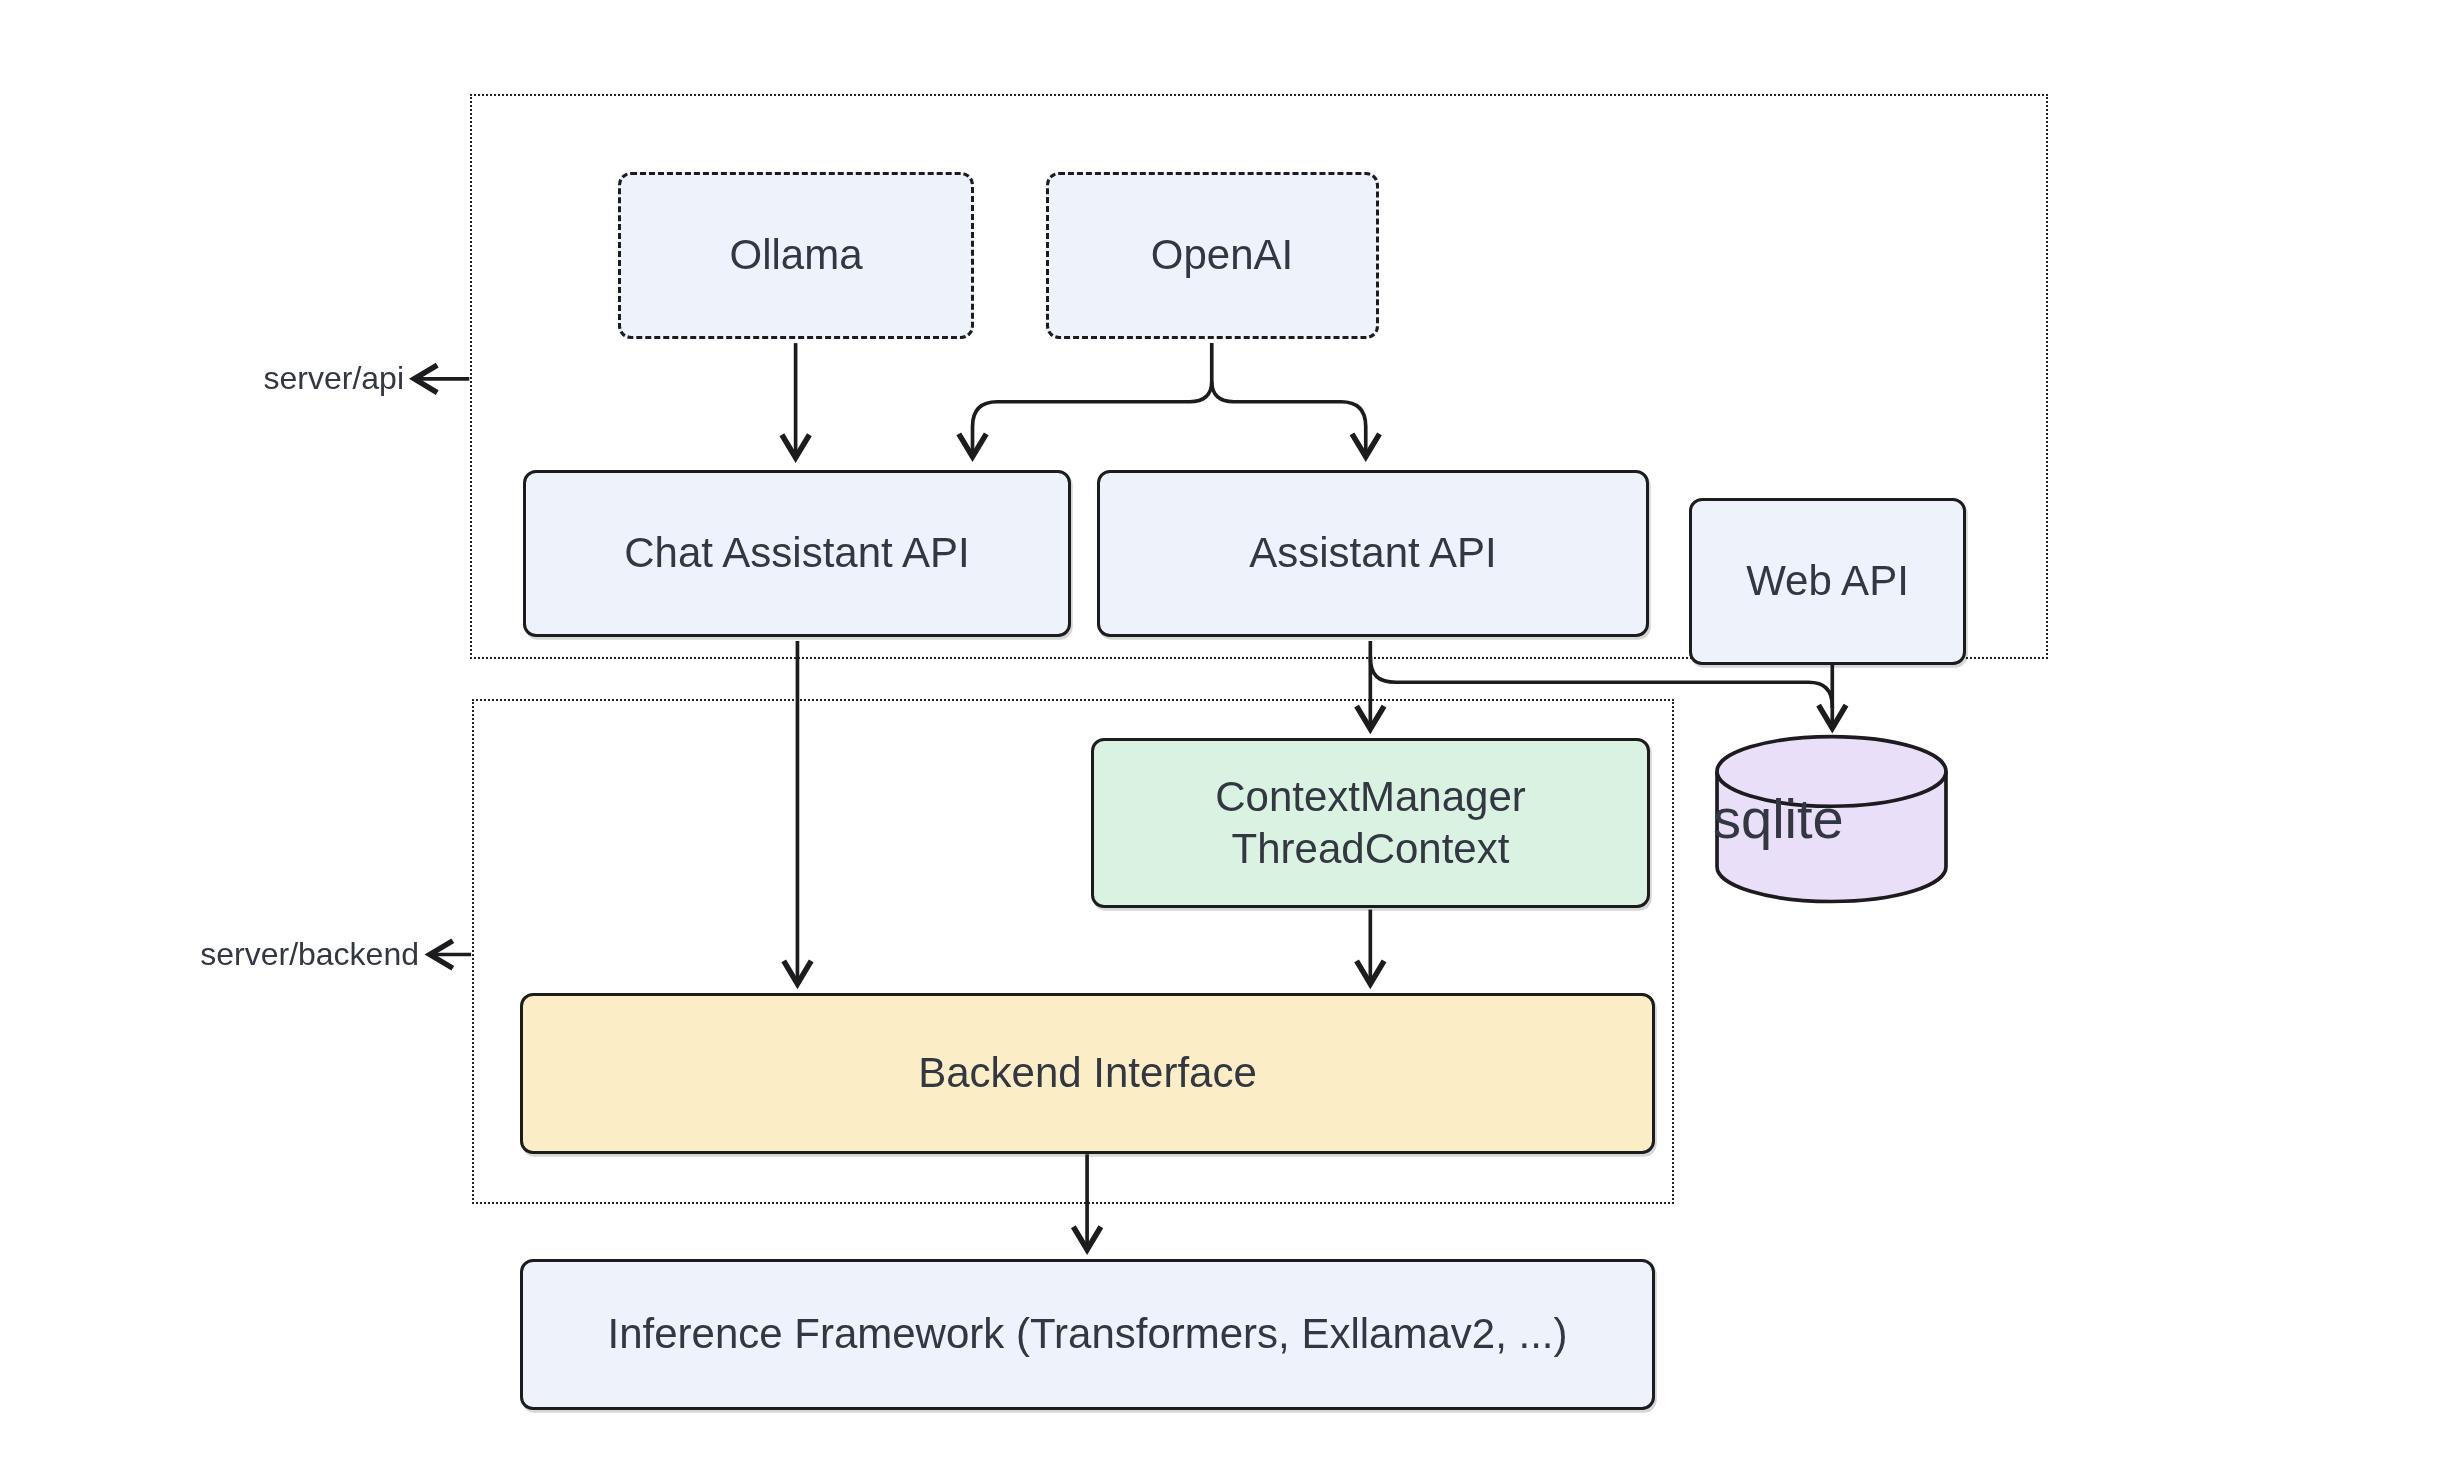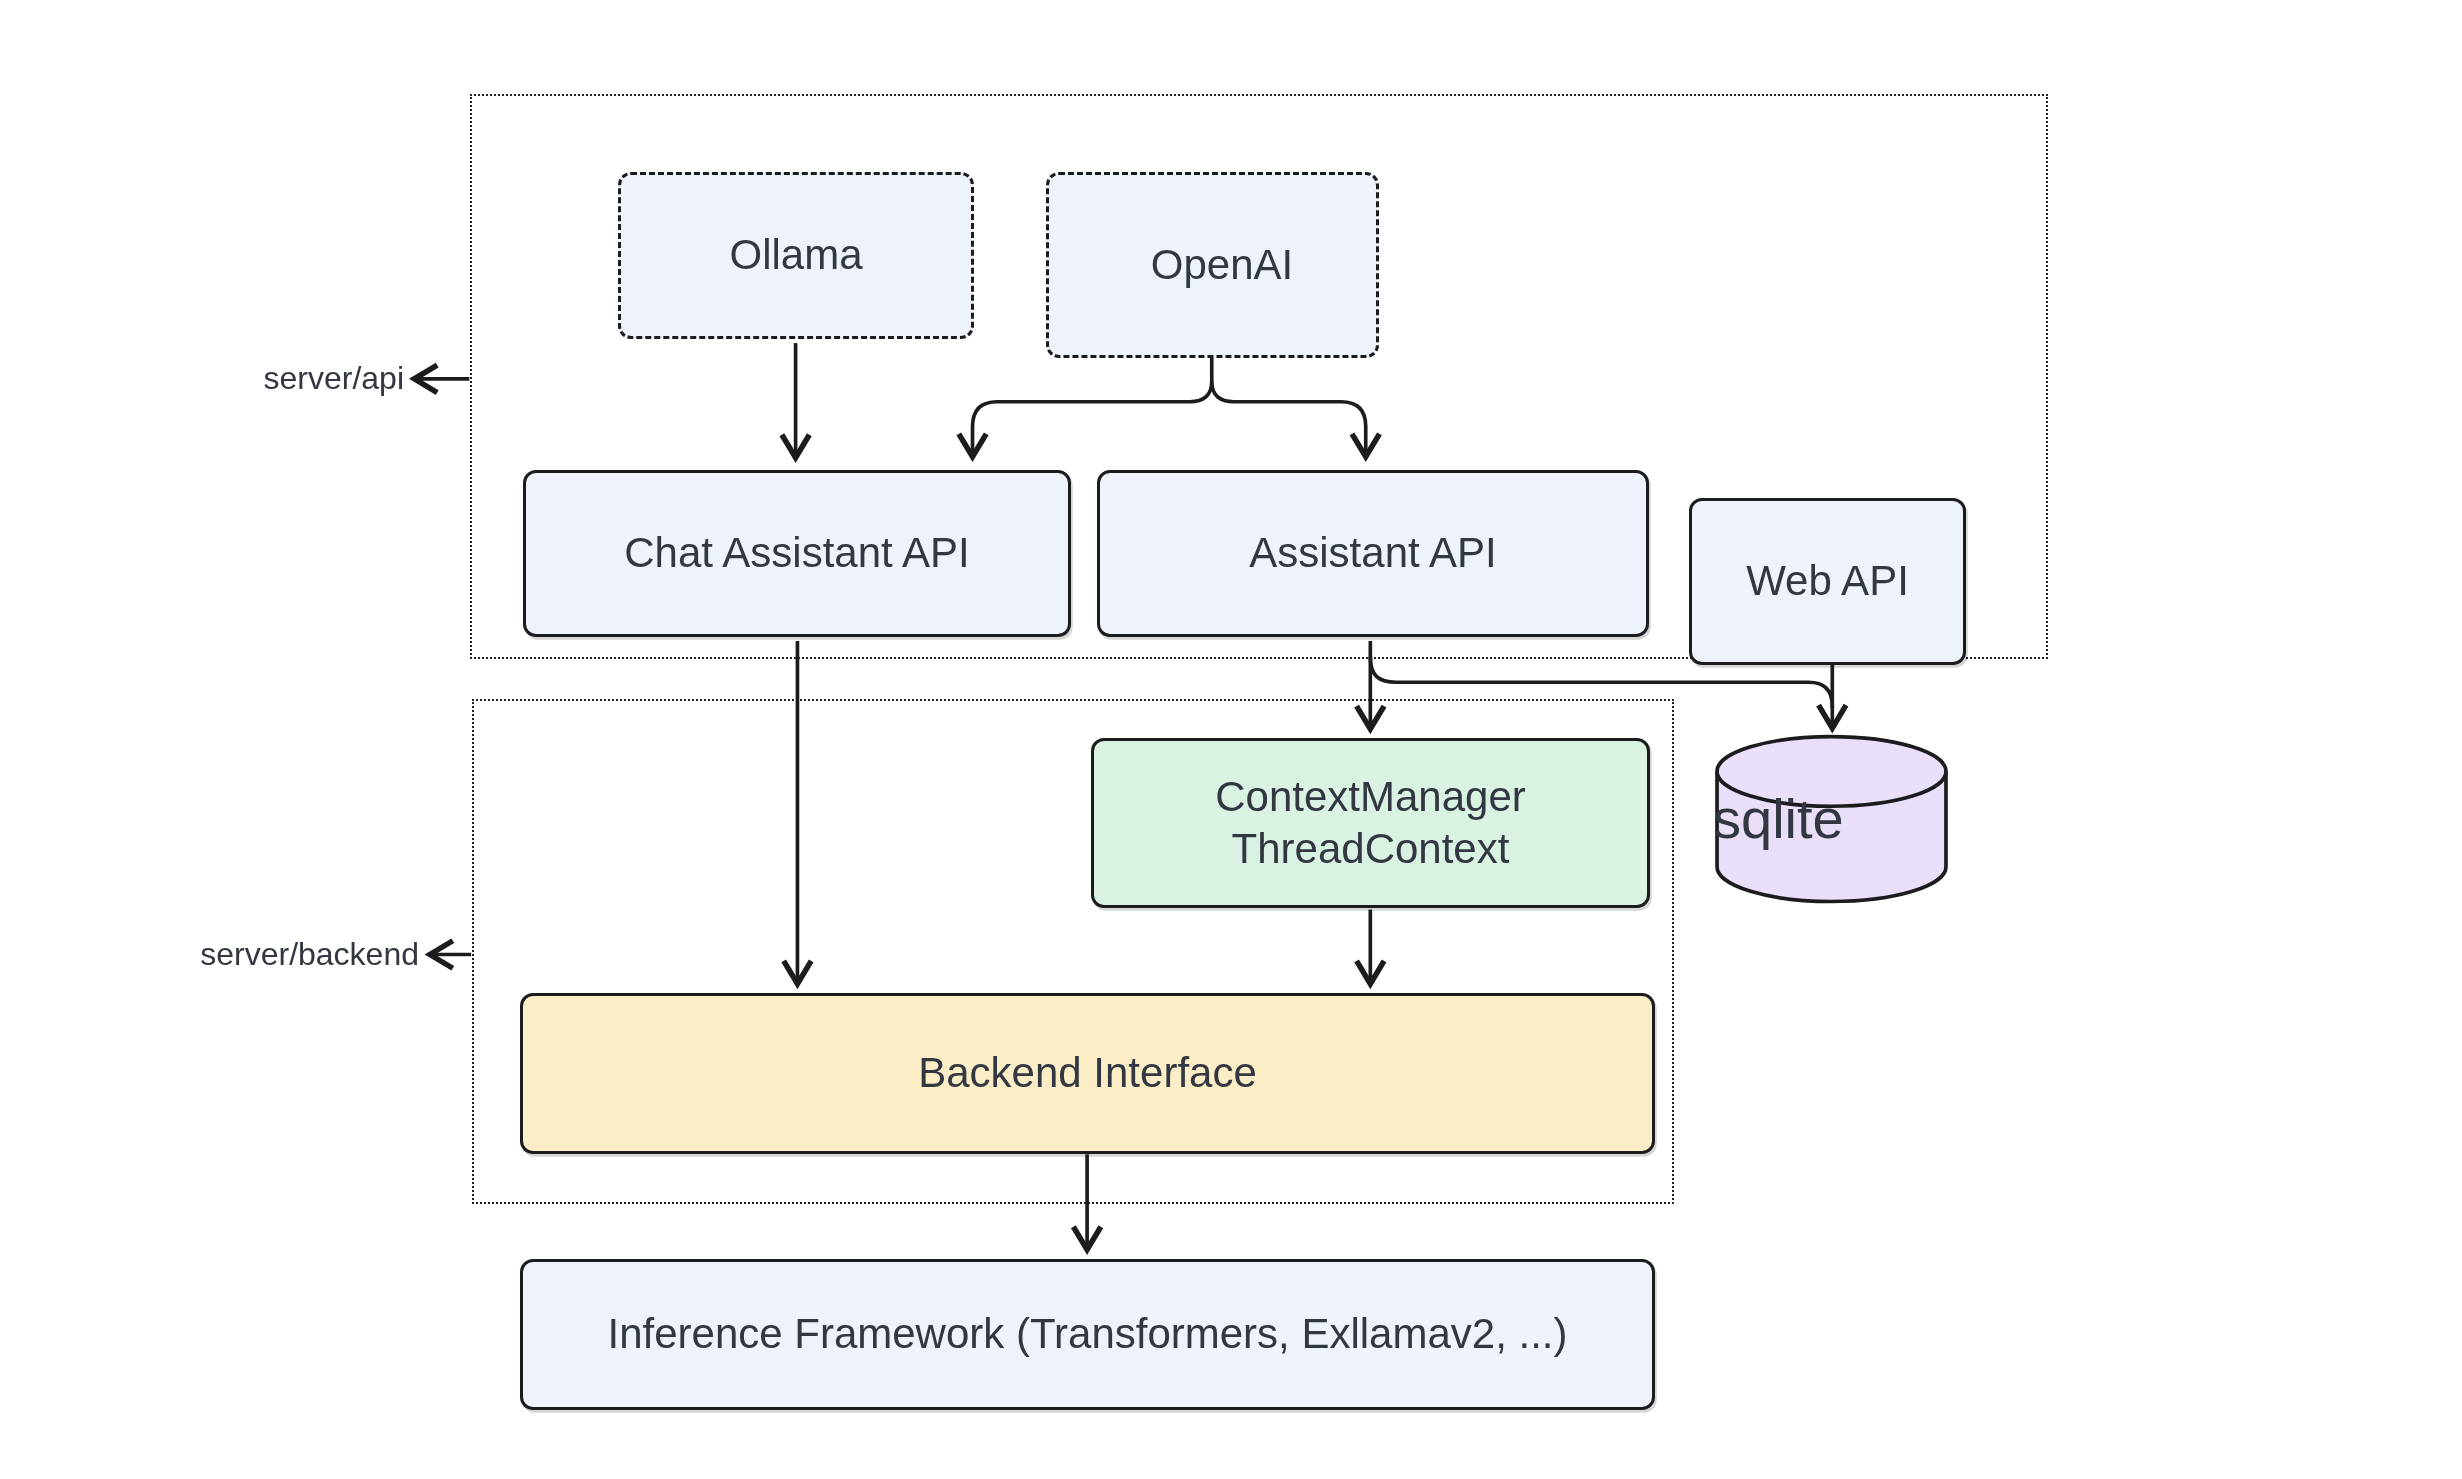--- a/index.html
+++ b/index.html
@@ -85,21 +85,21 @@
     <path d="M1999,699 L1999,793" marker-end="url(#arrow)"></path>
     <path d="M1495,992 L1495,1072" marker-end="url(#arrow)"></path>
     <path d="M1186,1259 L1186,1362" marker-end="url(#arrow)"></path>
     <path d="M512,413 L453,413" marker-end="url(#arrow)"></path>
     <path d="M514,1041 L470,1041" marker-end="url(#arrow)"></path>
   </svg>
 
   <div class="node dashed" style="left:618px;top:172px;width:356px;height:167px;">
     <span>Ollama</span>
   </div>
-  <div class="node dashed" style="left:1046px;top:172px;width:333px;height:186px;padding-left:19px;">
+  <div class="node dashed" style="left:1046px;top:172px;width:333px;height:167px;padding-left:19px;">
     <span>OpenAI</span>
   </div>
 
   <div class="node" style="left:523px;top:470px;width:548px;height:167px;">
     <span>Chat Assistant API</span>
   </div>
   <div class="node" style="left:1097px;top:470px;width:552px;height:167px;">
     <span>Assistant API</span>
   </div>
   <div class="node" style="left:1689px;top:498px;width:277px;height:167px;">

